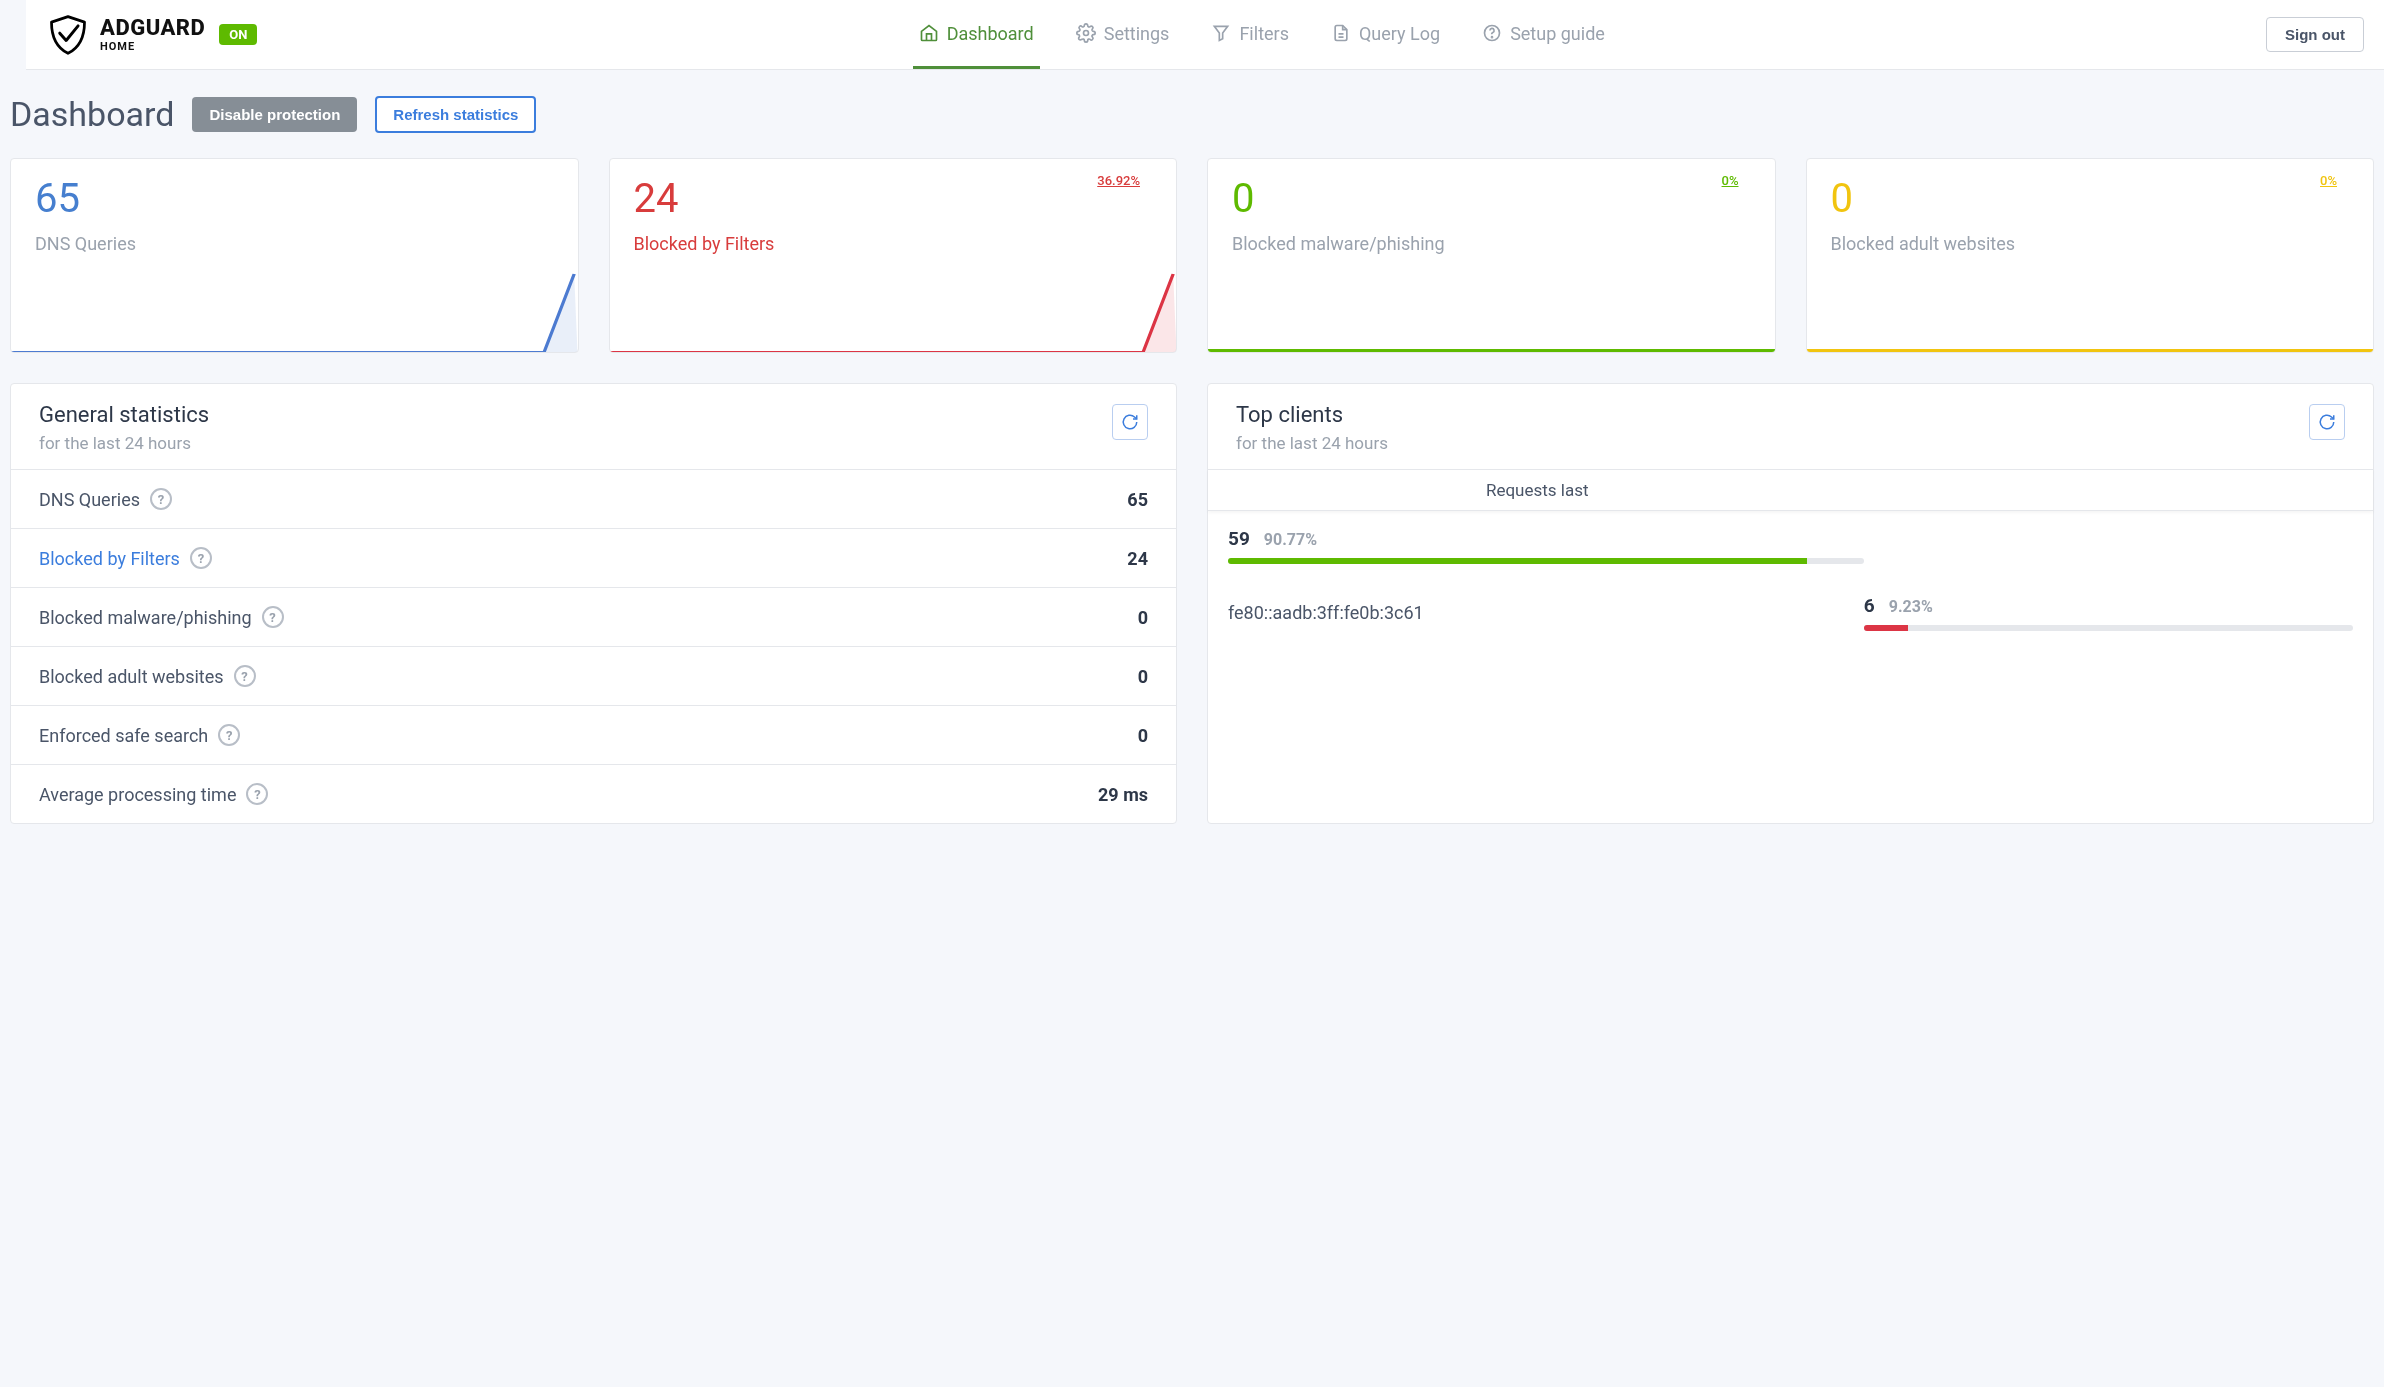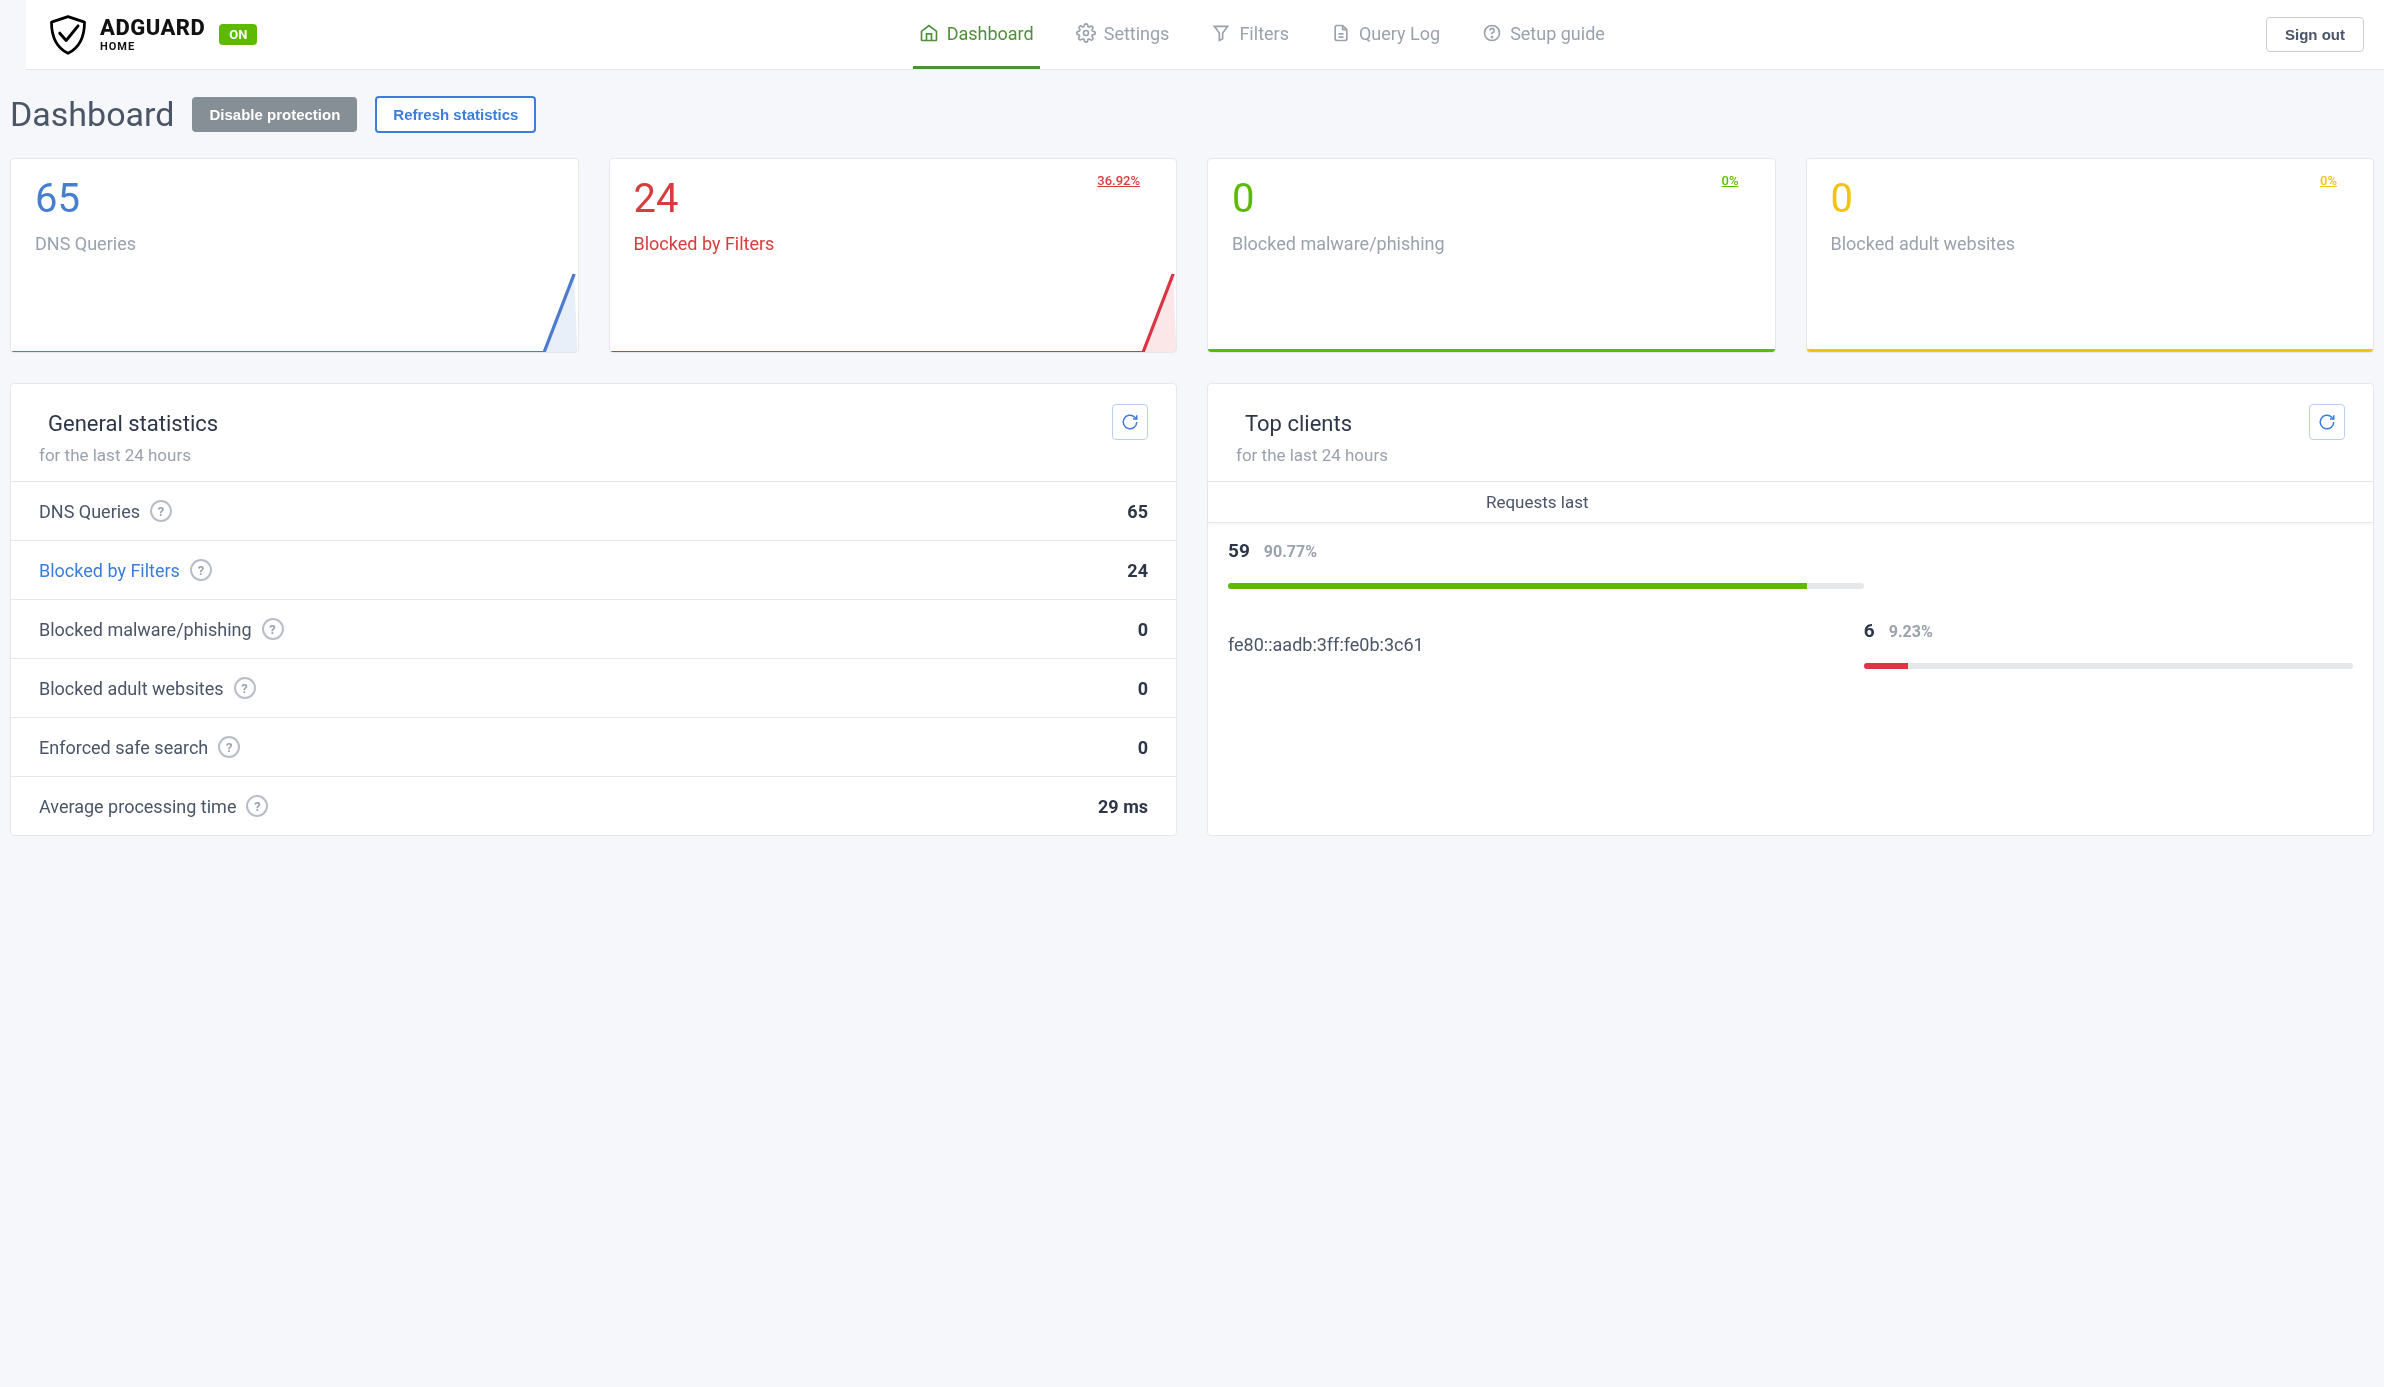--- a/index.html
+++ b/index.html
@@ -114,21 +114,21 @@
   .card-underline{position:absolute;bottom:0;left:0;right:0;height:3px;}
   .card-green .card-underline{background:var(--green);}
   .card-yellow .card-underline{background:var(--yellow);}
   .spark{position:absolute;bottom:0;left:0;right:0;height:80px;}
   .spark svg{width:100%;height:100%;display:block;}
 
   
   .cols{display:grid;grid-template-columns:1fr 1fr;gap:30px;}
   .panel{background:var(--card-bg);border:1px solid var(--border);border-radius:4px;}
   .panel-head{display:flex;justify-content:space-between;align-items:flex-start;padding:18px 28px 16px 28px;}
-  .panel-title{font-size:22px;color:var(--text-dark);margin:9px;font-weight:400;}
+  .panel-title{font-size:22px;color:var(--text-dark);margin:0;font-weight:400;}
   .panel-sub{font-size:17px;color:var(--text-light);margin-top:6px;}
   .refresh-icon-btn{
     border:1px solid #b9cef0;
     background:#fff;
     color:var(--outline-blue);
     width:36px;height:36px;
     border-radius:4px;
     display:flex;align-items:center;justify-content:center;
     cursor:pointer;margin-top:2px;
   }
@@ -160,21 +160,21 @@
     box-shadow:0 2px 3px rgba(0,0,0,0.04);
   }
   .tc-head > div{padding:10px 20px;text-align:center;}
   .tc-body{min-height:310px;}
   .tc-row{
     display:grid;grid-template-columns:1.3fr 1fr;
     padding:16px 20px 14px 20px;
     align-items:center;
   }
   .tc-client{font-size:18px;color:var(--text);}
-  .tc-req{display:flex;flex-direction:column;gap:21px;}
+  .tc-req{display:flex;flex-direction:column;gap:8px;}
   .tc-req-top{display:flex;align-items:baseline;gap:14px;}
   .tc-req-count{font-weight:700;font-size:19px;color:var(--text-dark);}
   .tc-req-pct{font-size:16px;color:var(--text-light);font-weight:bold;}
   .bar{height:6px;background:#e5e7eb;border-radius:3px;overflow:hidden;}
   .bar-fill{height:100%;}
   .scrollbar-stub{position:absolute;right:2px;top:480px;width:10px;height:340px;background:#d6dbe3;border-radius:5px;}
   .right-panel{position:relative;}
 </style>
 </head>
 <body>

